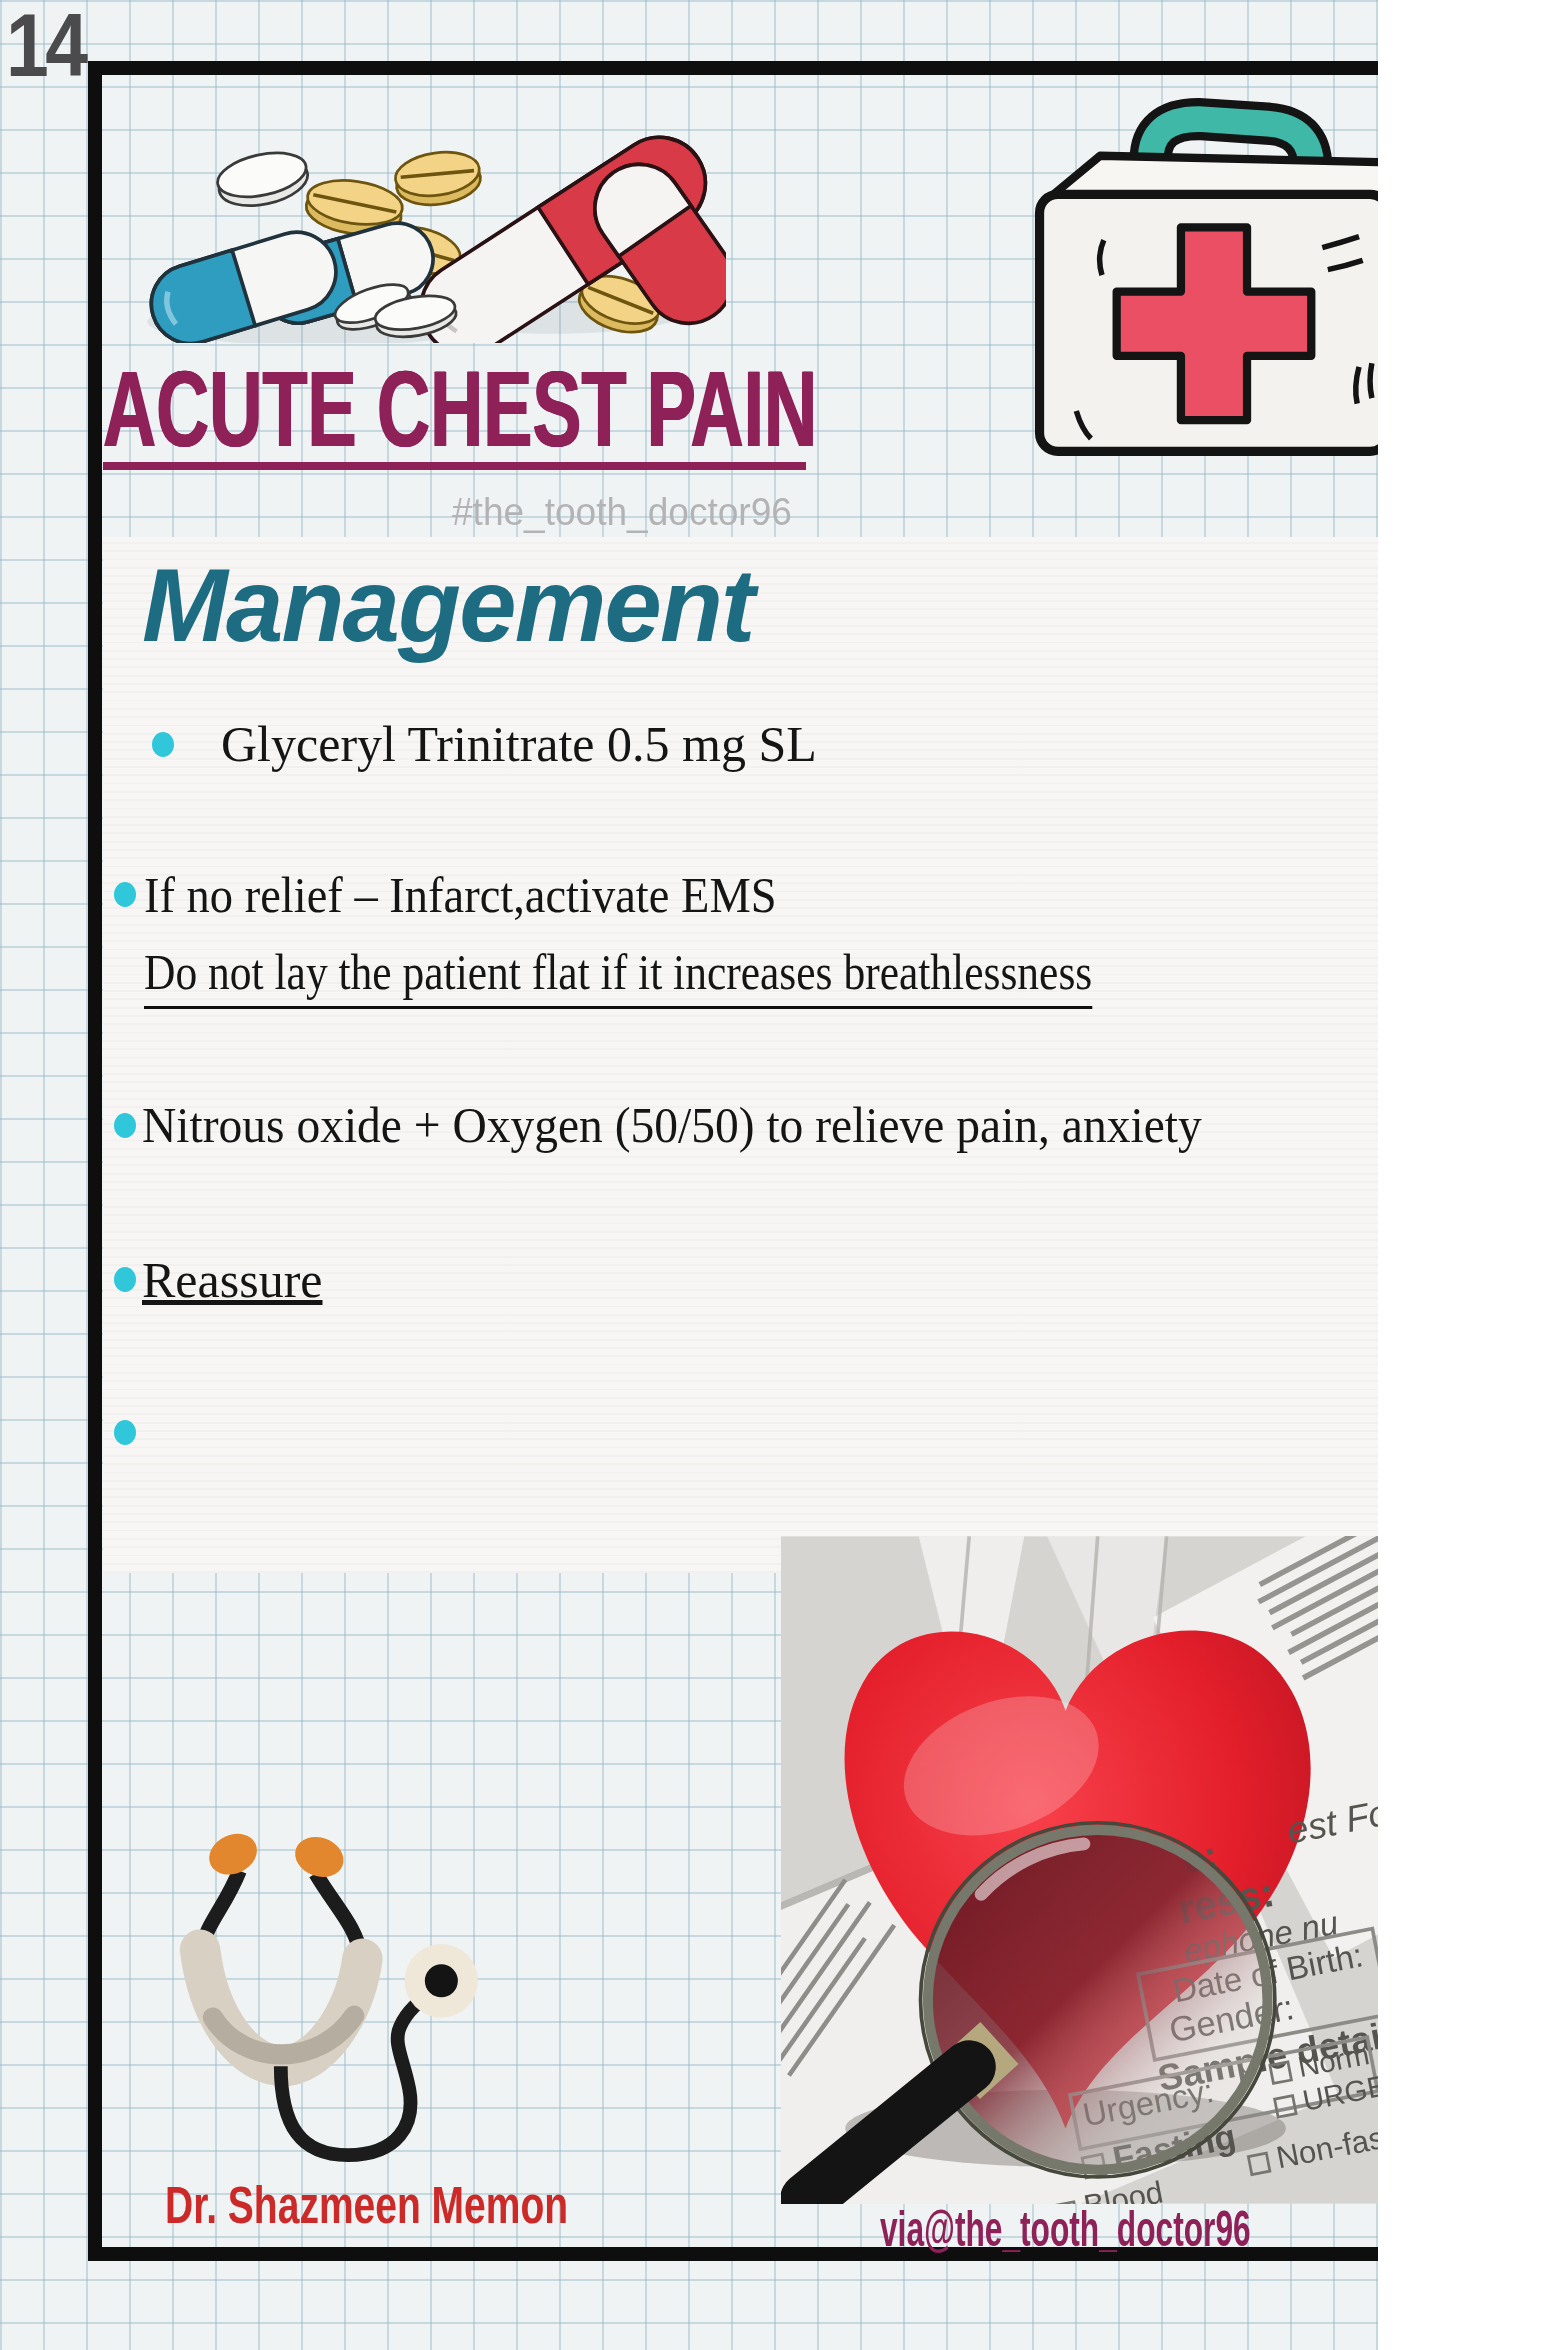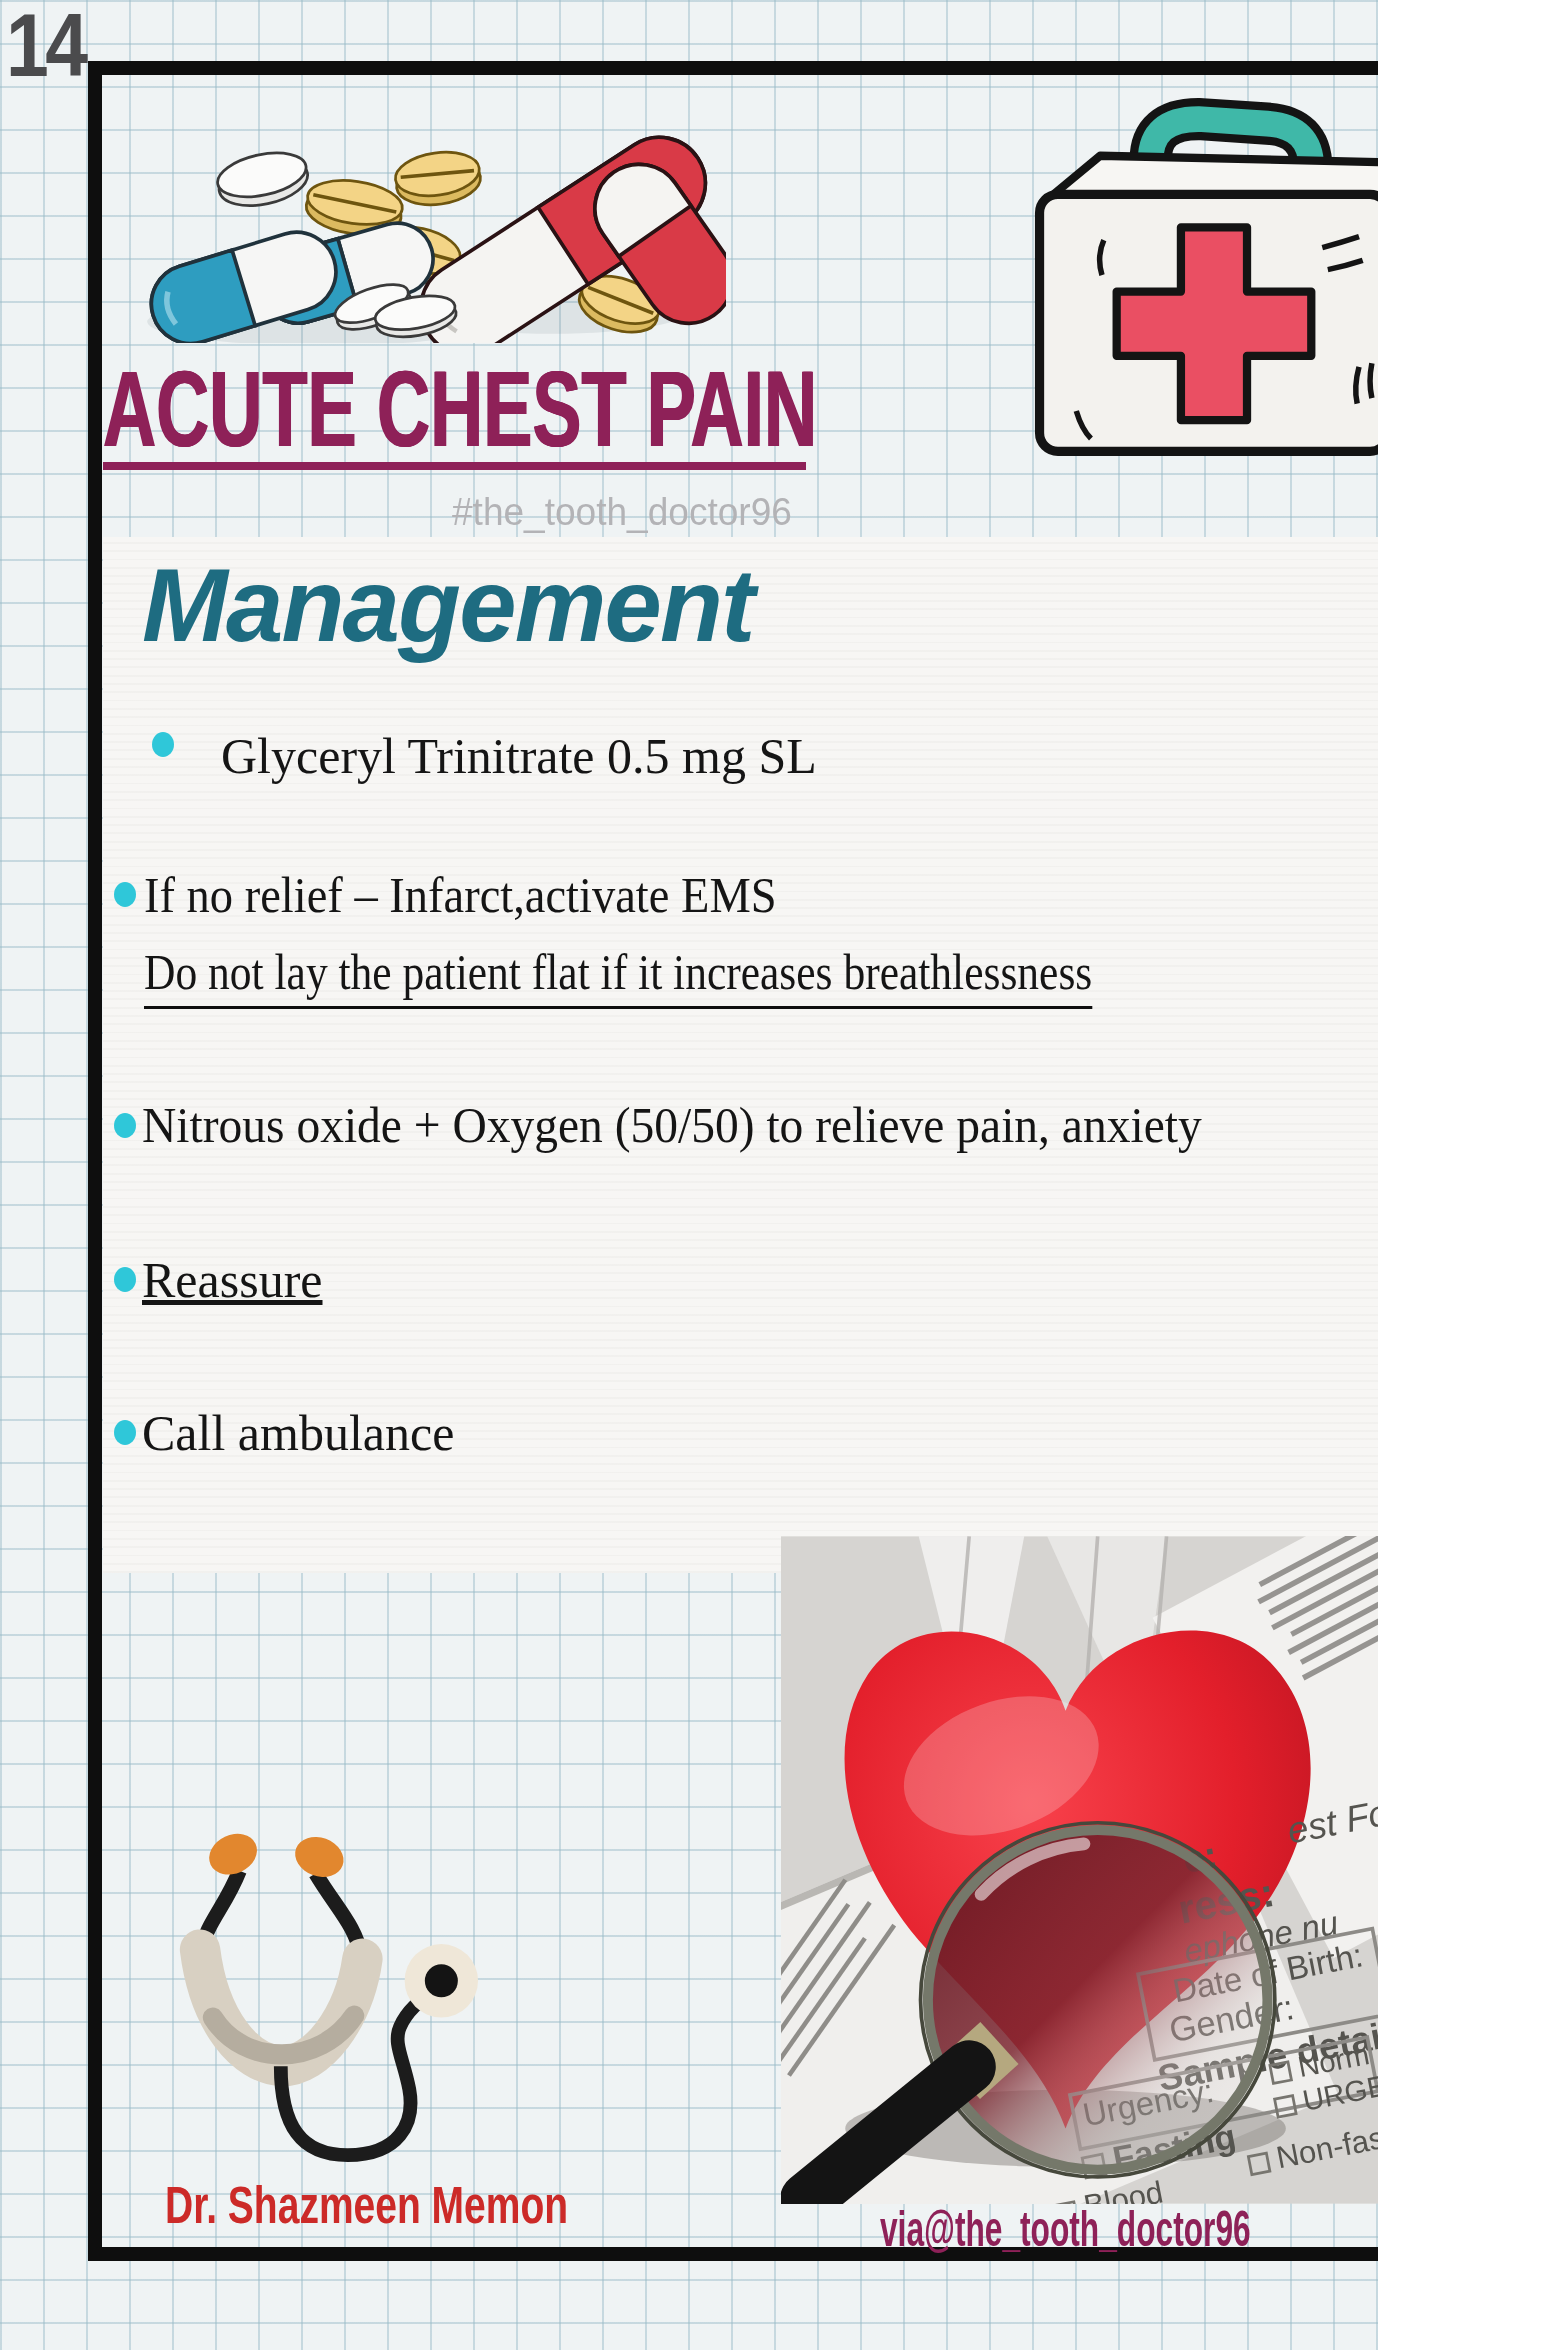--- a/index.html
+++ b/index.html
@@ -132,36 +132,35 @@
   </svg>
 
   <h1 class="title">ACUTE CHEST PAIN</h1>
   <div class="title-underline"></div>
   <div class="watermark">#the_tooth_doctor96</div>
 
   <section class="slide">
     <h2>Management</h2>
 
     <span class="dot" style="left:49px;top:195px;"></span>
-    <div class="btxt" style="left:118px;top:178px;margin-top:12px;">Glyceryl Trinitrate 0.5 mg SL</div>
+    <div class="btxt" style="left:118px;top:178px;">Glyceryl Trinitrate 0.5 mg SL</div>
 
     <span class="dot" style="left:11px;top:345px;"></span>
     <div class="btxt" style="left:41px;top:329px;transform:scaleX(.93);">If no relief – Infarct,activate EMS</div>
     <div class="btxt" style="left:41px;top:406px;transform:scaleX(.87);">
       <span class="u2">Do not lay the patient flat if it increases breathlessness</span>
     </div>
 
     <span class="dot" style="left:11px;top:576px;"></span>
     <div class="btxt" style="left:39px;top:559px;transform:scaleX(.95);">Nitrous oxide + Oxygen (50/50) to relieve pain, anxiety</div>
 
     <span class="dot" style="left:11px;top:730px;"></span>
     <div class="btxt" style="left:39px;top:714px;text-decoration:underline;">Reassure</div>
 
     <span class="dot" style="left:11px;top:883px;"></span>
-    <div class="btxt" style="left:39px;top:867px;">Call ambulance</div>
   </section>
 
   <div class="photo">
     <svg width="626" height="668" viewBox="0 0 682 727">
       <defs>
         <radialGradient id="heartG" cx="40%" cy="35%" r="80%">
           <stop offset="0%" stop-color="#f8414b"></stop>
           <stop offset="55%" stop-color="#e31f2b"></stop>
           <stop offset="100%" stop-color="#b5121f"></stop>
         </radialGradient>

